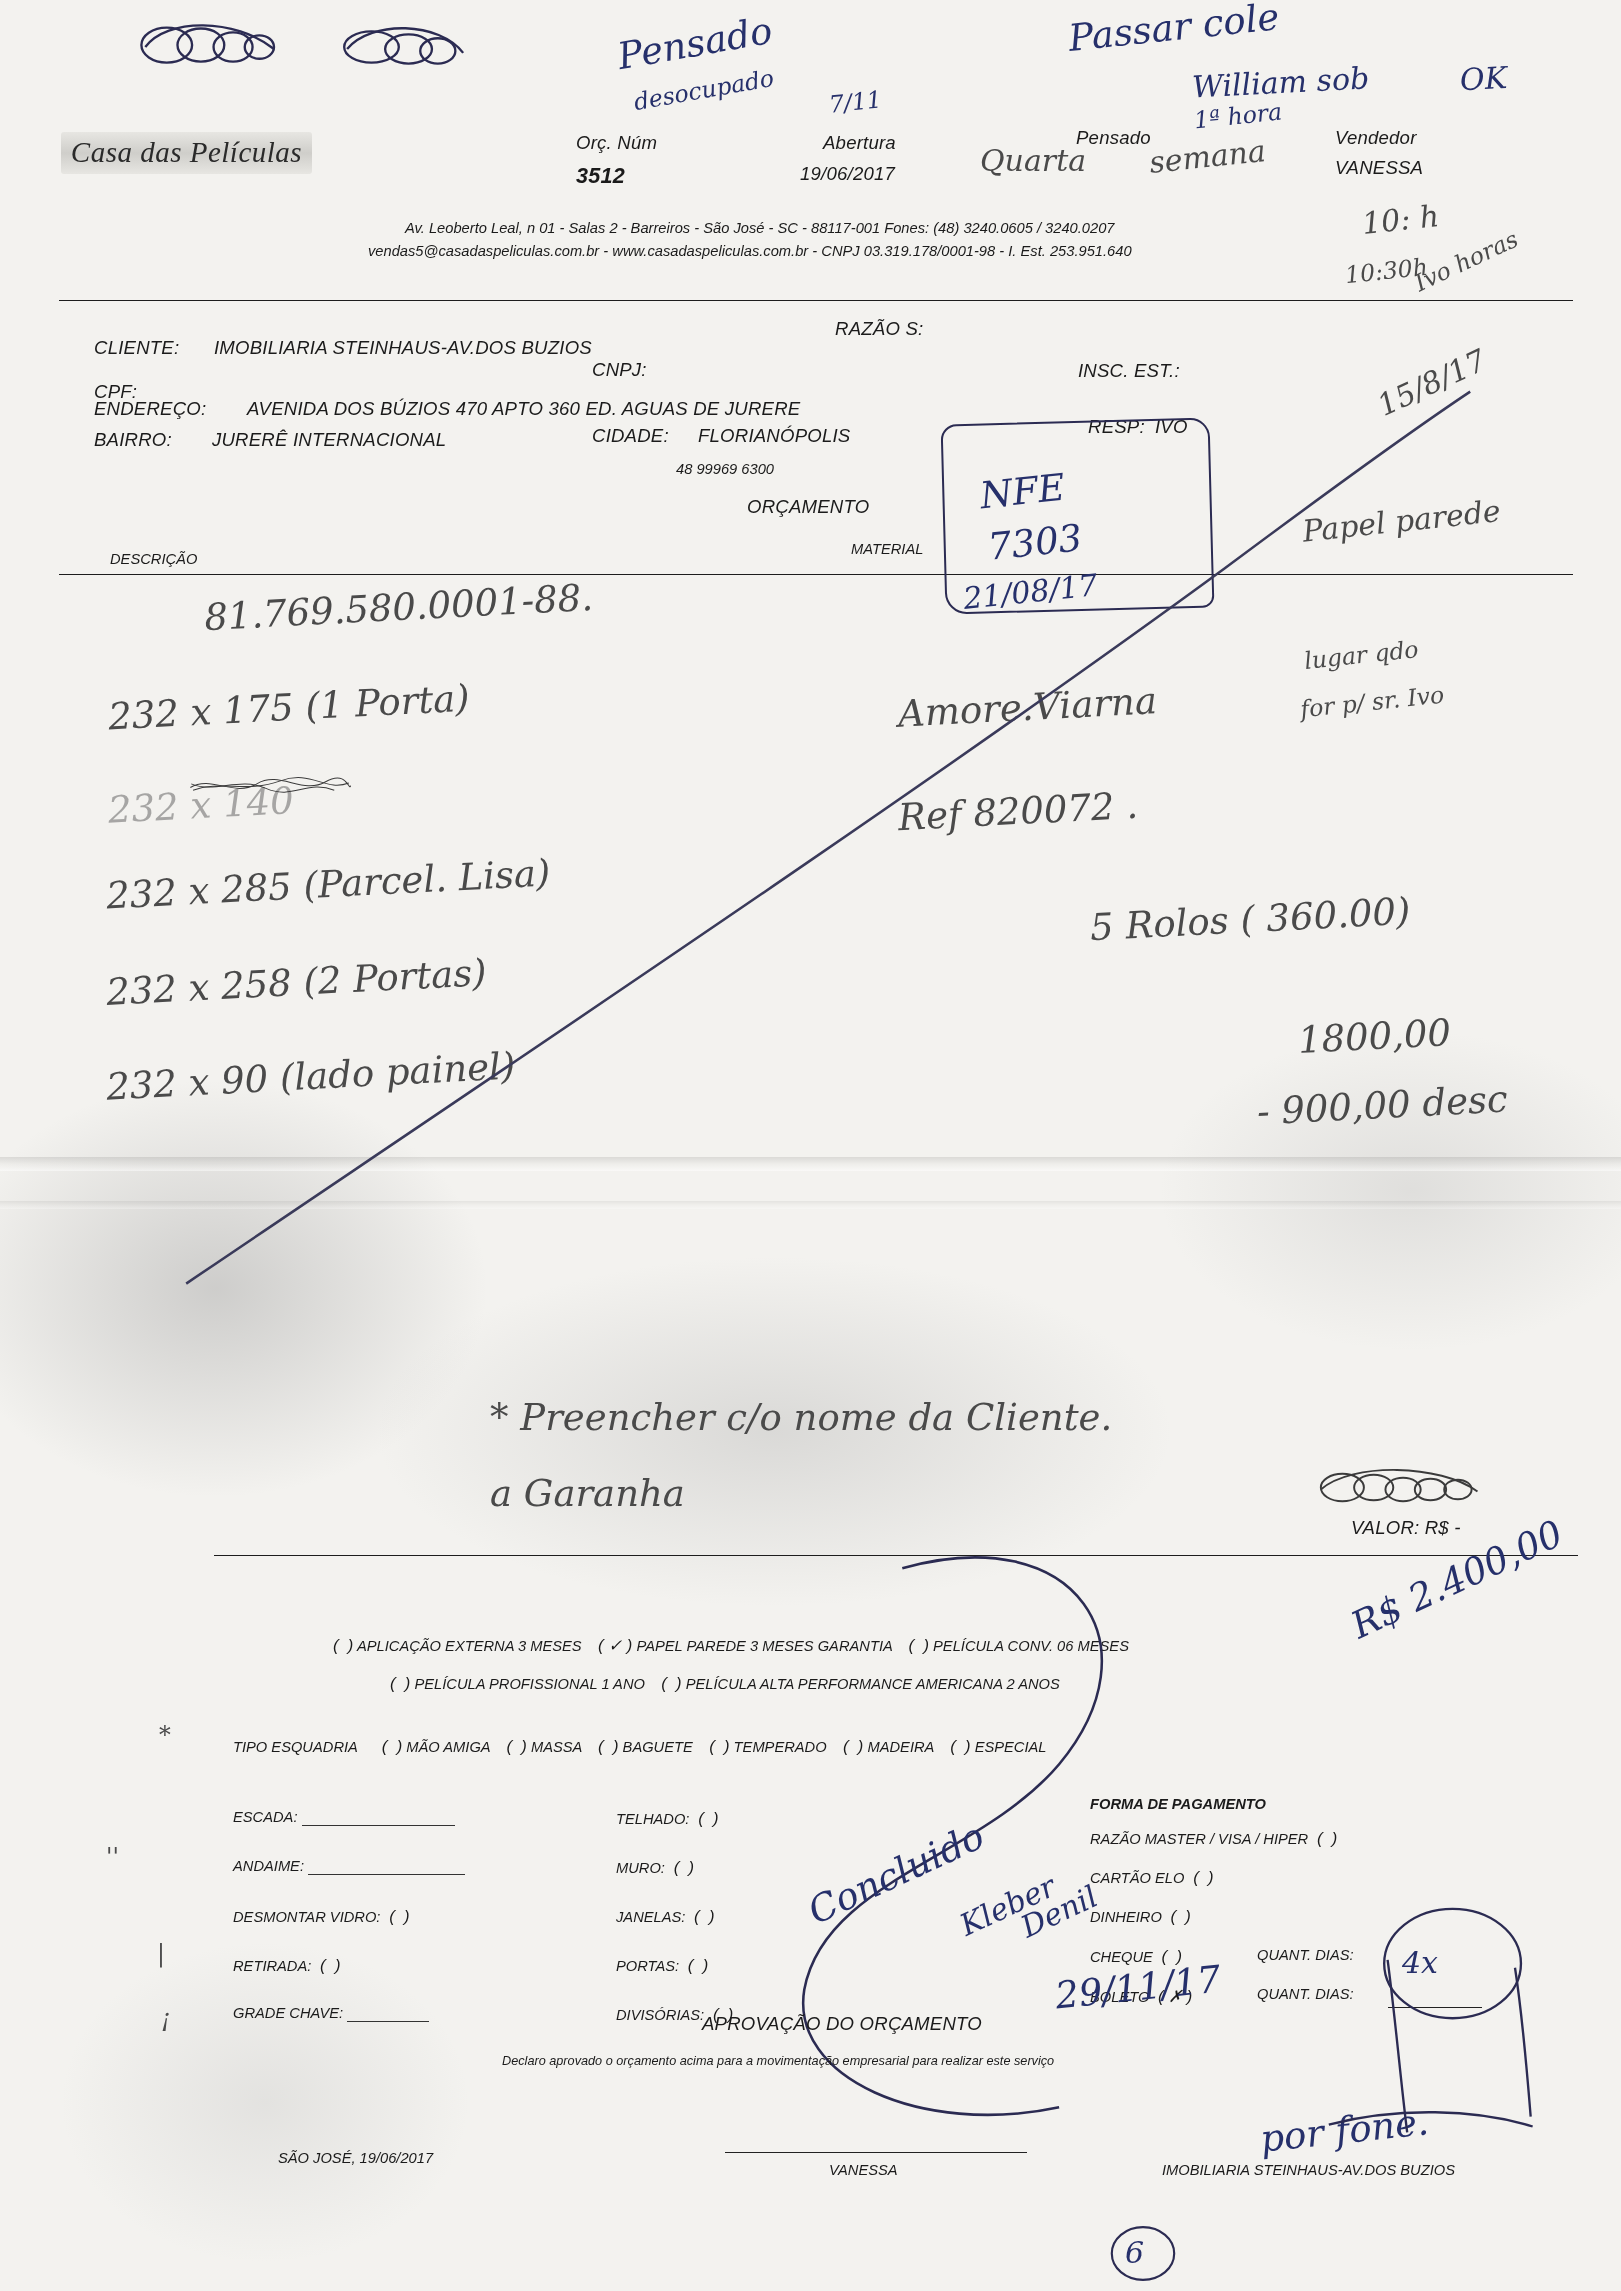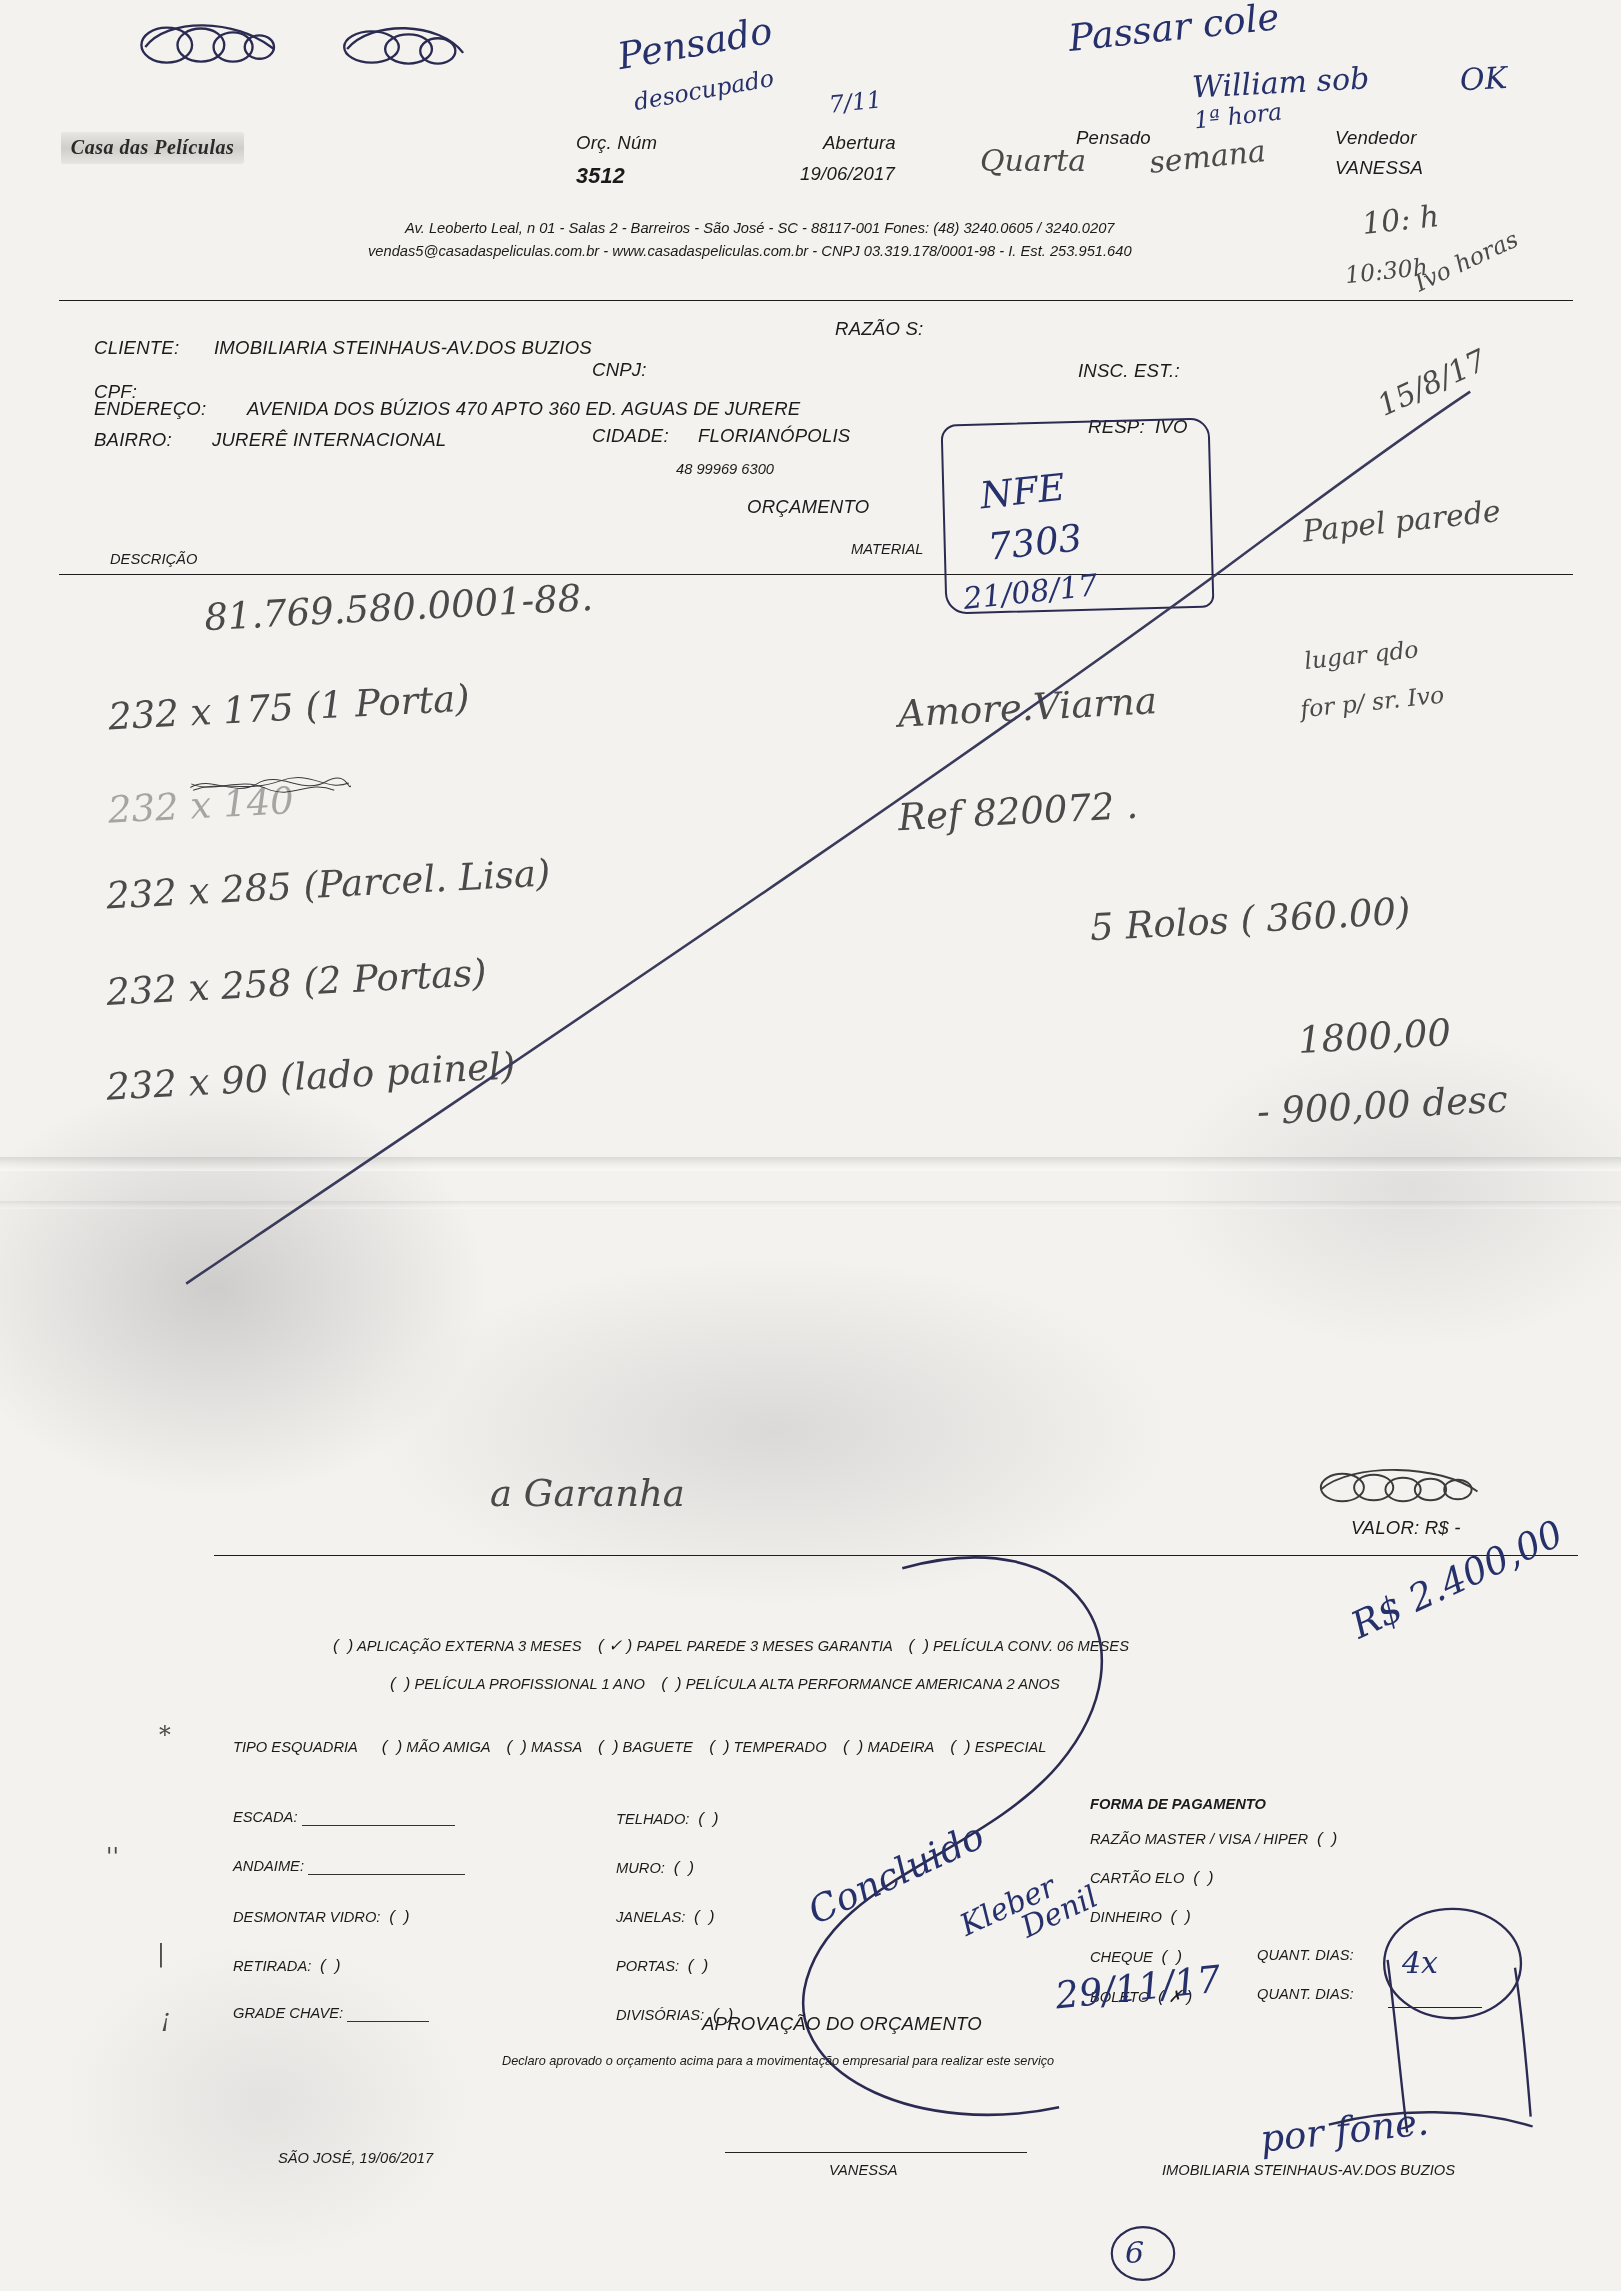--- a/index.html
+++ b/index.html
@@ -35,22 +35,22 @@
   .lbl-xs { font-size: 12.7px; }
   .bold { font-weight: bold; }
   .hr {
     position: absolute;
     background: #1d1d1d;
     height: 1px;
   }
   .logo {
     position: absolute;
     font-style: italic;
-    font-weight: bold;
-    font-size: 20px;
+    font-weight: normal;
+    font-size: 29px;
     letter-spacing: 0.5px;
     color: #2a2a2a;
     font-family: "Liberation Serif", serif;
     background: linear-gradient(to bottom, #e7e6e2 0%, #cfcecA 50%, #e7e6e2 100%);
     padding: 3.9px 9.8px 4.9px 9.8px;
     border-radius: 2.9px;
   }
   
   .hw {
     position: absolute;
@@ -202,20 +202,21 @@
   <div class="hw hw-pencil hw-lg rot-n3" style="left:898px; top:686px;">Amore.Viarna</div>
   <div class="hw hw-pencil hw-lg rot-n3" style="left:898px; top:790px;">Ref 820072 .</div>
   <div class="hw hw-pencil hw-lg rot-n3" style="left:1090px; top:898px;">5 Rolos ( 360.00)</div>
   <div class="hw hw-pencil hw-lg rot-n3" style="left:1298px; top:1015px;">1800,00</div>
   <div class="hw hw-pencil hw-lg rot-n3" style="left:1257px; top:1084px;">- 900,00 desc</div>
 
   <svg class="diag" style="left:147px; top:274px;" width="1333" height="1039" viewBox="0 0 1360 1060">
     <path d="M40 1030 C 380 800, 800 520, 1100 300 C 1210 218, 1290 160, 1350 120" fill="none" stroke="#3a3a5a" stroke-width="2.6"></path>
   </svg>
 
+  <div class="hw hw-pencil hw-lg" style="left:490px; top:1396px;">* Preencher c/o nome da Cliente.</div>
   <div class="hw hw-pencil hw-lg" style="left:490px; top:1472px;">a Garanha</div>
 
   <svg class="diag" style="left:1313px; top:1460px;" width="186" height="59" viewBox="0 0 190 60">
     <g fill="none" stroke="#3b3b3b" stroke-width="2">
       <ellipse cx="30" cy="28" rx="22" ry="14"></ellipse>
       <ellipse cx="62" cy="28" rx="20" ry="13"></ellipse>
       <ellipse cx="92" cy="30" rx="18" ry="12"></ellipse>
       <ellipse cx="120" cy="30" rx="16" ry="11"></ellipse>
       <ellipse cx="148" cy="30" rx="14" ry="10"></ellipse>
       <path d="M8 30 C 40 2, 130 4, 168 32"></path>

